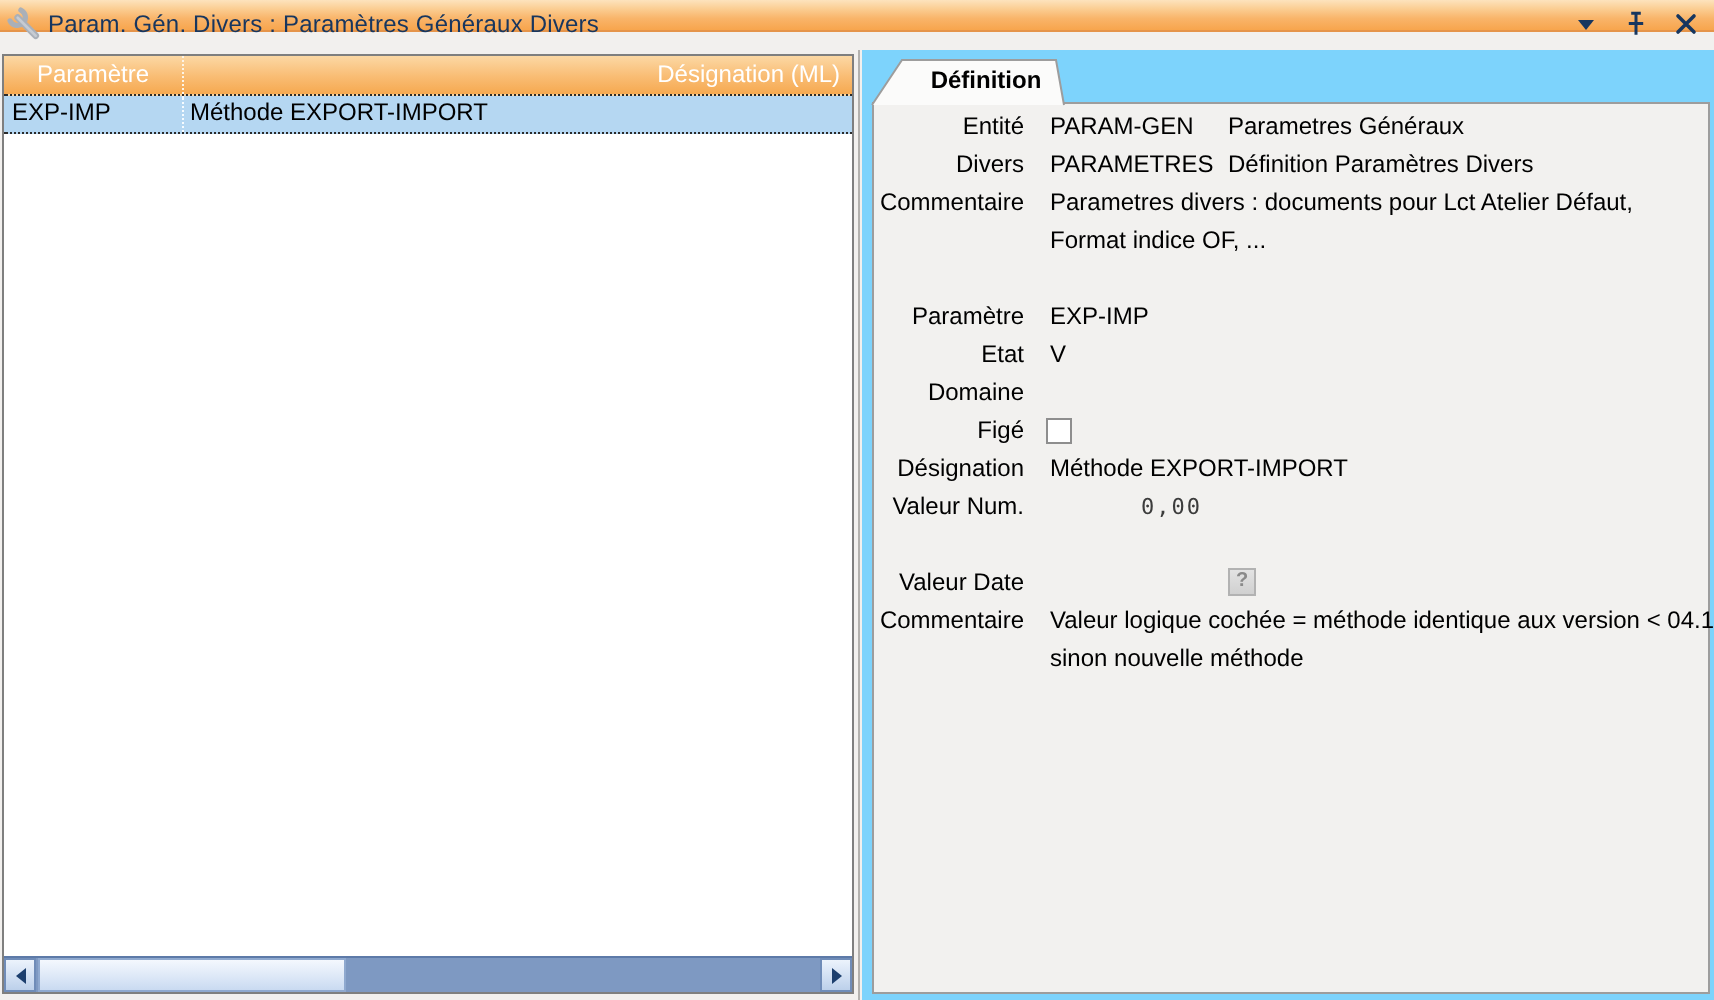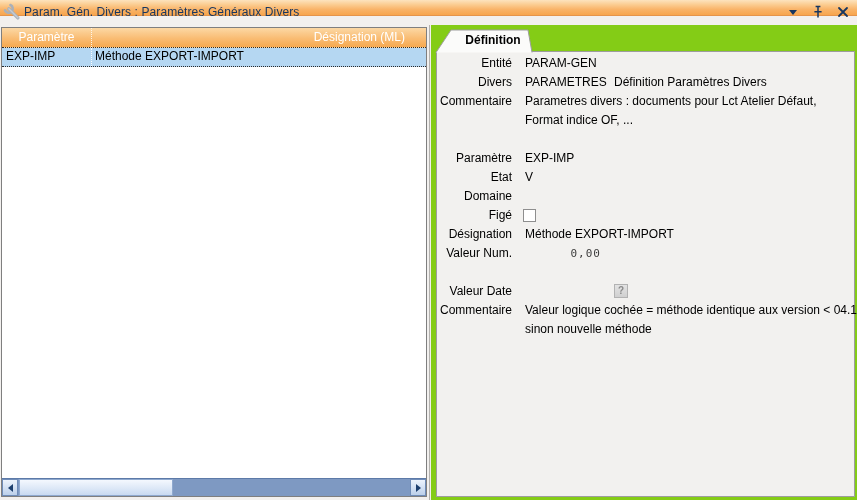--- a/index.html
+++ b/index.html
@@ -27,40 +27,40 @@
   
   .grid{
     position:absolute;left:1px;top:27px;width:426px;height:470px;
     background:#fff;border:1px solid #7f7f7f;box-sizing:border-box;
     display:flex;flex-direction:column;
   }
   .grid-header{display:flex;height:19px;flex:0 0 19px;
     background:linear-gradient(180deg,#fcd8a4 0%,#f9bc73 55%,#f6a950 100%);
     border-bottom:1px dotted #2b2b2b;color:#fff;}
   .gh-c1{width:90px;box-sizing:border-box;text-align:center;line-height:18px;border-right:1px dotted #fdf4e6;}
-  .gh-c2{flex:1;text-align:right;line-height:18px;padding-right:21px;}
+  .gh-c2{flex:1;text-align:right;line-height:18px;padding-right:6px;}
   .grid-row{display:flex;height:18px;flex:0 0 18px;background:#b5d7f2;border-bottom:1px dotted #2b2b2b;cursor:default;}
   .gr-c1{width:90px;box-sizing:border-box;padding-left:4px;line-height:17px;border-right:1px dotted #f6fbff;overflow:hidden;white-space:nowrap;}
   .gr-c2{flex:1;padding-left:3px;line-height:17px;overflow:hidden;white-space:nowrap;}
   .grid-fill{flex:1;background:#ffffff;}
   
   .hscroll{height:17px;flex:0 0 17px;background:#7e99c2;border-top:1px solid #5d7aa8;display:flex;align-items:stretch;}
   .sb-btn{width:16px;box-sizing:border-box;background:linear-gradient(180deg,#ecf3fc 0%,#cfdef2 60%,#bcd0ea 100%);
     border:1px solid #6f8cb8;display:flex;align-items:center;justify-content:center;cursor:pointer;}
   .tri-left{width:0;height:0;border-top:4px solid transparent;border-bottom:4px solid transparent;border-right:5px solid #1c3f6e;}
   .tri-right{width:0;height:0;border-top:4px solid transparent;border-bottom:4px solid transparent;border-left:5px solid #1c3f6e;}
   .sb-thumb{width:154px;box-sizing:border-box;margin-left:1px;
     background:linear-gradient(180deg,#f4f8fe 0%,#dde8f7 55%,#c9daf1 100%);
     border:1px solid #8fa9cf;cursor:pointer;}
   .sb-track{flex:1;}
   .sb-right{margin-left:0;}
   
   .divider{position:absolute;left:429px;top:25px;width:1px;height:475px;background:#b3b1ae;}
   
-  .right-panel{position:absolute;left:431px;top:25px;width:426px;height:475px;background:#84cc16;}
+  .right-panel{position:absolute;left:431px;top:25px;width:426px;height:475px;background:#7dd3fc;}
   .tab-page{
     position:absolute;left:5px;top:26px;width:419px;height:446px;
     border:1px solid #9d9d9d;background:#f2f1ef;box-sizing:border-box;
   }
   .tab-shape{position:absolute;left:2px;top:4px;width:104px;height:24px;z-index:2;}
   .tab-label{
     position:absolute;left:26px;top:8px;width:72px;z-index:3;
     text-align:center;font-weight:bold;font-size:12px;color:#000;cursor:default;
   }
   
@@ -143,20 +143,21 @@
 
   <svg class="tab-shape" viewBox="0 0 104 24">
     <path d="M3 23.5 L18 1 L95 1 L99 23.5 Z" fill="#fbfbfa"></path>
     <path d="M3 23.5 L18 1 L95 1 L99 23.5" fill="none" stroke="#9d9d9d" stroke-width="1"></path>
   </svg>
   <div class="tab-label">Définition</div>
 
   <div class="frow" style="top:29px">
     <span class="flabel">Entité</span>
     <span class="fv1">PARAM-GEN</span>
+    <span class="fv2">Parametres Généraux</span>
   </div>
   <div class="frow" style="top:48px">
     <span class="flabel">Divers</span>
     <span class="fv1">PARAMETRES</span>
     <span class="fv2">Définition Paramètres Divers</span>
   </div>
   <div class="frow" style="top:67px">
 
     <span class="flabel">Commentaire</span>
     <span class="fv1">Parametres divers : documents pour Lct Atelier Défaut,</span>

